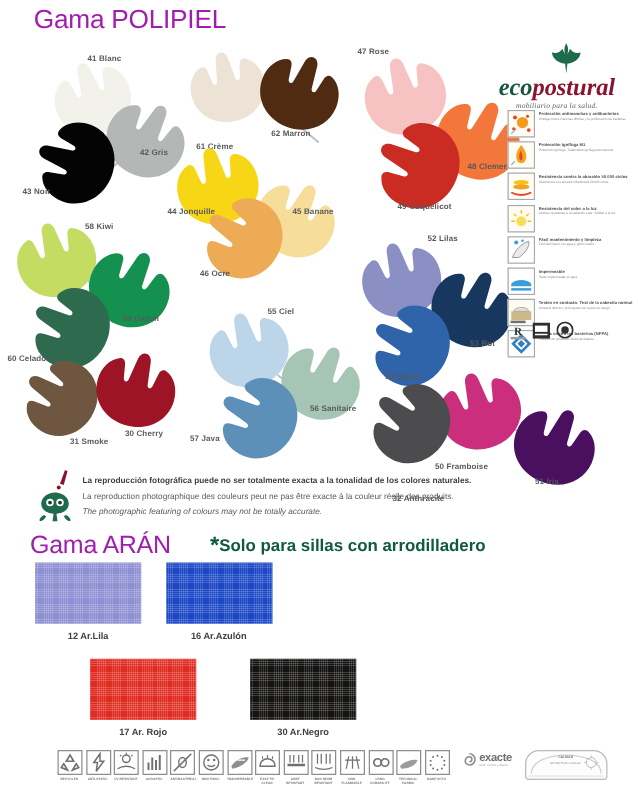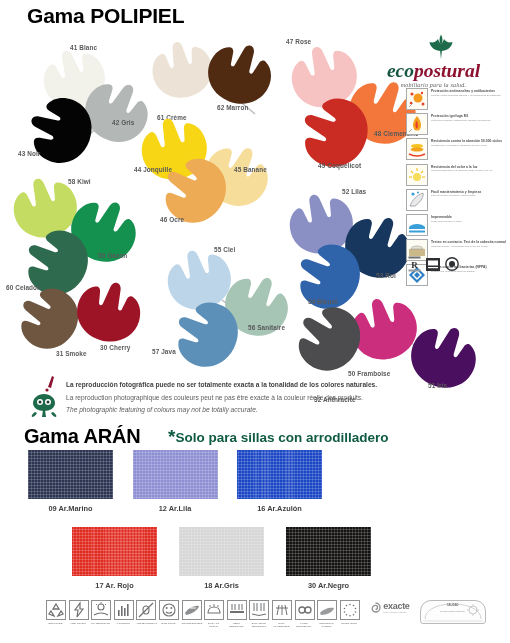--- a/index.html
+++ b/index.html
@@ -2,37 +2,37 @@
 <html><head>
 <meta charset="utf-8">
 <style>
   html,body{margin:0;padding:0;background:#ffffff;}
   body{width:510px;height:643px;position:relative;overflow:hidden;
        font-family:"Liberation Sans","DejaVu Sans",sans-serif;
        -webkit-font-smoothing:antialiased;}
   .page{position:absolute;inset:0;}
 
   
-  .gama-title{position:absolute;font-weight:bold;color:#000000;letter-spacing:-0.2px;}
+  .gama-title{position:absolute;font-weight:normal;color:#a21caf;letter-spacing:-0.2px;}
   #title-polipiel{left:27px;top:4px;font-size:21px;}
   #title-aran{left:24px;top:425px;font-size:20px;}
   #aran-note{position:absolute;left:168px;top:426px;color:#0f5a43;font-weight:bold;}
   #aran-note .star{font-size:19px;vertical-align:-1px;}
   #aran-note .txt{font-size:13.5px;}
 
   
   .flower{position:absolute;}
   .petal{position:absolute;}
   .petal svg{display:block;overflow:visible;}
   .stem{position:absolute;stroke:#b9bdc2;stroke-width:1.4;fill:none;}
   .lbl{position:absolute;font-size:6.4px;color:#58595b;font-weight:bold;
        white-space:nowrap;letter-spacing:.1px;}
 
   
-  #logo-block{position:absolute;left:382px;top:34px;width:103px;}
+  #logo-block{position:absolute;left:394px;top:34px;width:103px;}
   #logo-leaf{position:relative;height:26px;}
   #logo-leaf svg{position:absolute;left:44px;top:0;}
   #logo-word{font-size:19.5px;text-align:center;line-height:1;margin-top:1px;
              font-family:"Liberation Serif","DejaVu Serif",serif;}
   #logo-word .eco{color:#17563f;font-weight:bold;font-style:italic;}
   #logo-word .postural{color:#8c1230;font-weight:bold;font-style:italic;}
   #logo-tag{font-size:6px;color:#5f6062;text-align:center;font-style:italic;
             margin-top:1px;letter-spacing:.2px;
             font-family:"Liberation Serif","DejaVu Serif",serif;}
 
@@ -57,21 +57,21 @@
   #disc-mark{position:relative;width:36px;flex:0 0 36px;height:44px;}
   #disc-lines{margin-left:2px;padding-top:5px;}
   .disc-l{font-size:6.6px;color:#3f3f41;line-height:1.92;white-space:nowrap;}
   .disc-l.l1{font-weight:bold;}
   .disc-l.l2{color:#5a5b5d;}
   .disc-l.l3{font-style:italic;color:#5a5b5d;}
 
   
   .sw-row{position:absolute;display:flex;}
   #sw-row-1{left:28px;top:450px;gap:19.5px;}
-  #sw-row-2{left:72px;top:527px;gap:22px;}
+  #sw-row-2{left:72px;top:527px;gap:43px;}
   .sw-cell{width:85px;}
   .sw-chip{width:85px;height:49px;position:relative;overflow:hidden;}
   .sw-chip .weave{position:absolute;inset:0;
       background-image:
         repeating-linear-gradient(0deg,rgba(255,255,255,.18) 0 .5px,rgba(0,0,0,0) .5px 1.5px),
         repeating-linear-gradient(90deg,rgba(255,255,255,.16) 0 .5px,rgba(0,0,0,0) .5px 1.5px);}
   .sw-lbl{text-align:center;font-size:7.4px;font-weight:bold;color:#3f3f41;
           margin-top:5px;white-space:nowrap;}
 
   
@@ -488,50 +488,38 @@
     </div>
   </div>
 
   <div class="gama-title" id="title-aran">Gama ARÁN</div>
   <div id="aran-note">
     <span class="star">*</span><span class="txt">Solo para sillas con arrodilladero</span>
   </div>
 
   <div class="sw-row" id="sw-row-1">
       <div class="sw-cell">
-        <div class="sw-chip" style="background:#2b3450">
-          <div class="weave"></div>
-        </div>
-        <div class="sw-lbl">09 Ar.Marino</div>
-      </div>
-      <div class="sw-cell">
         <div class="sw-chip" style="background:#8e8fd2">
           <div class="weave"></div>
         </div>
         <div class="sw-lbl">12 Ar.Lila</div>
       </div>
       <div class="sw-cell">
         <div class="sw-chip" style="background:#1b47c4">
           <div class="weave"></div>
         </div>
         <div class="sw-lbl">16 Ar.Azulón</div>
       </div>
     </div>
   <div class="sw-row" id="sw-row-2">
       <div class="sw-cell">
         <div class="sw-chip" style="background:#e02b21">
           <div class="weave"></div>
         </div>
         <div class="sw-lbl">17 Ar. Rojo</div>
-      </div>
-      <div class="sw-cell">
-        <div class="sw-chip" style="background:#d6d6d6">
-          <div class="weave"></div>
-        </div>
-        <div class="sw-lbl">18 Ar.Gris</div>
       </div>
       <div class="sw-cell">
         <div class="sw-chip" style="background:#141312">
           <div class="weave"></div>
         </div>
         <div class="sw-lbl">30 Ar.Negro</div>
       </div>
     </div>
 
   <div id="bottom-strip">

